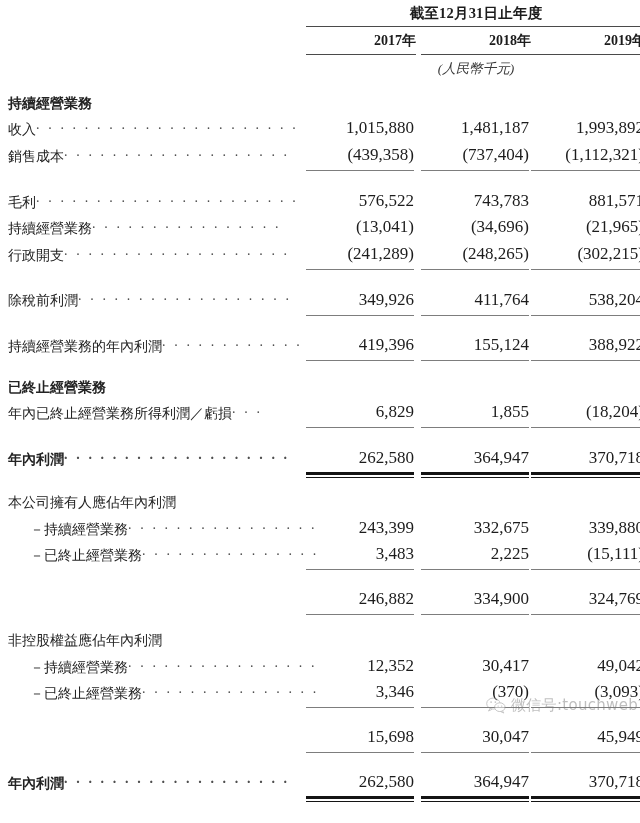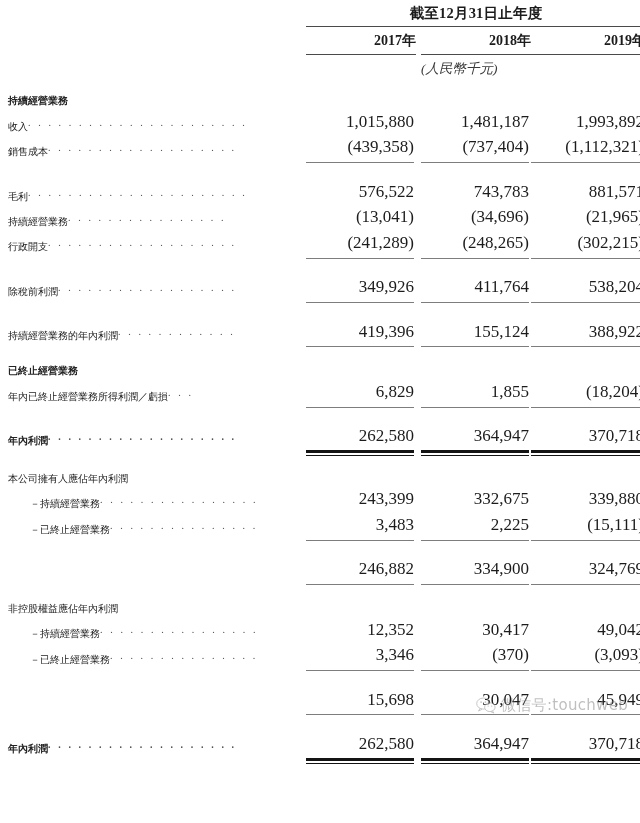--- a/index.html
+++ b/index.html
@@ -49,31 +49,32 @@
     border-bottom: 1px solid #4a4a4a;
   }
   .hdr-year {
     text-align: right;
     font-weight: bold;
     font-size: 14px;
     padding: 5px 0 4px 0;
     border-bottom: 1px solid #4a4a4a;
   }
   .hdr-unit {
+    text-align: center;
     font-size: 13.5px;
     font-style: italic;
     color: #3a3a3a;
     padding: 5px 0 2px 0;
     font-family: "Liberation Serif", "DejaVu Serif", serif;
   }
 
   
   td.label {
     font-family: "DejaVu Sans", "Liberation Sans", sans-serif;
-    font-size: 10px;
+    font-size: 14px;
     line-height: 1.38;
     padding: 1px 0 1px 8px;
     white-space: nowrap;
     vertical-align: bottom;
     color: #232323;
   }
   td.label.bold { font-weight: bold; }
 
   .lead {
     display: inline-block;
@@ -128,21 +129,21 @@
     background: #7d7d7d;
     margin-right: 2px;
   }
 
   .sub-indent { padding-left: 30px !important; margin-top: 28px; }
   .dash { font-family: "DejaVu Sans", "Liberation Sans", sans-serif; }
 
   
   .watermark {
     position: absolute;
-    right: 12px;
+    right: 2px;
     bottom: 7px;
     display: flex;
     align-items: center;
     gap: 5px;
     opacity: 0.48;
     pointer-events: none;
   }
   .watermark .wm-text {
     font-family: "DejaVu Sans", "Liberation Sans", sans-serif;
     font-size: 15px;

